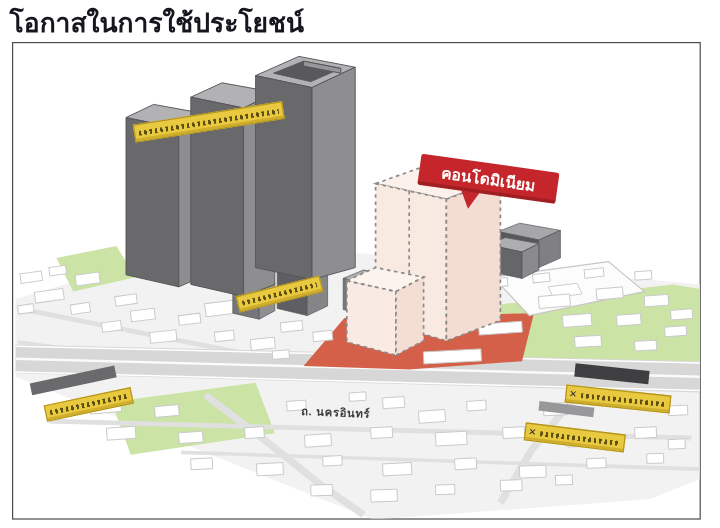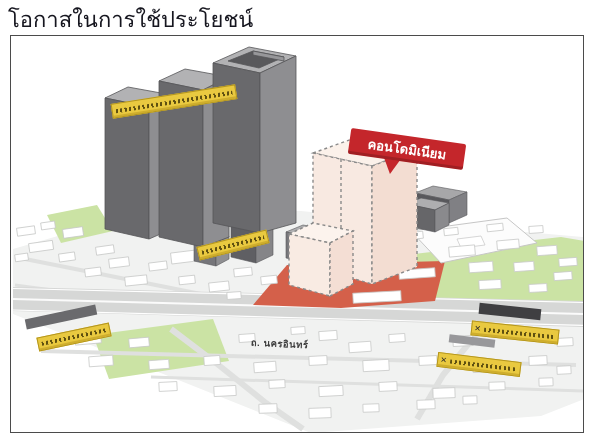--- a/index.html
+++ b/index.html
@@ -1,18 +1,18 @@
 <!DOCTYPE html>
 <html><head>
 <meta charset="utf-8">
 <style>
   html,body{margin:0;padding:0;background:#ffffff;}
   .stage{position:relative;width:600px;height:440px;background:#fff;overflow:hidden;
          font-family:"Liberation Sans","DejaVu Sans",sans-serif;}
-  .title{position:absolute;left:8px;top:2px;font-size:22px;font-weight:400;color:#16161f;margin:0;}
+  .title{position:absolute;left:8px;top:2px;font-size:22px;font-weight:700;color:#16161f;margin:0;}
   .frame{position:absolute;left:10px;top:35px;width:572px;height:396px;border:1.5px solid #4b4b4b;
          background:#ffffff;overflow:hidden;}
   .frame svg{position:absolute;left:-10px;top:-35px;}
   
   .sign{position:absolute;background:#e9c940;border:1px solid #b3951f;box-shadow:inset 0 -2px 0 #cfae2d;
         display:flex;align-items:center;z-index:6;}
   .sign .stripes{flex:1;height:4px;margin:0 3px;
         background:repeating-linear-gradient(90deg,#5f5010 0 2px,transparent 2px 4.5px);}
   .sign .cross{font-size:8px;line-height:8px;font-weight:bold;color:#2b2b2b;padding-left:2px;}
   

